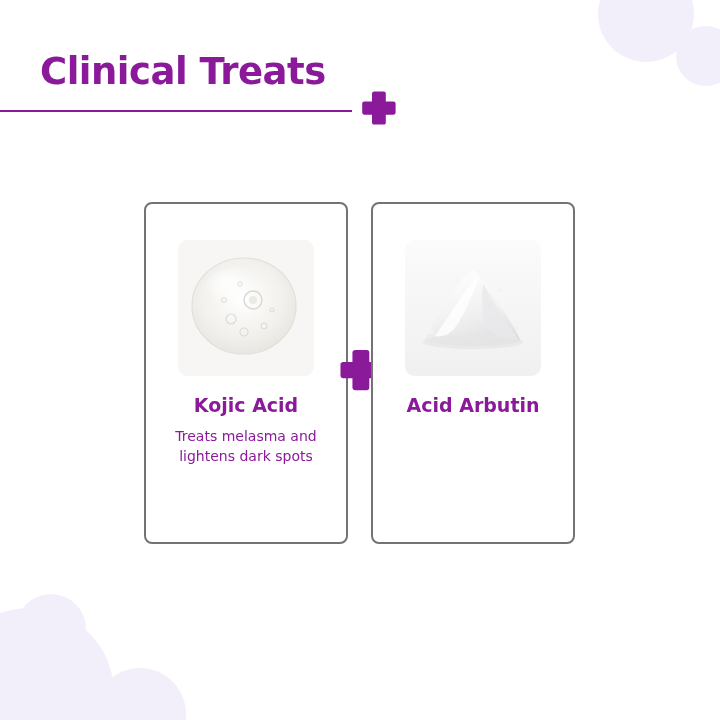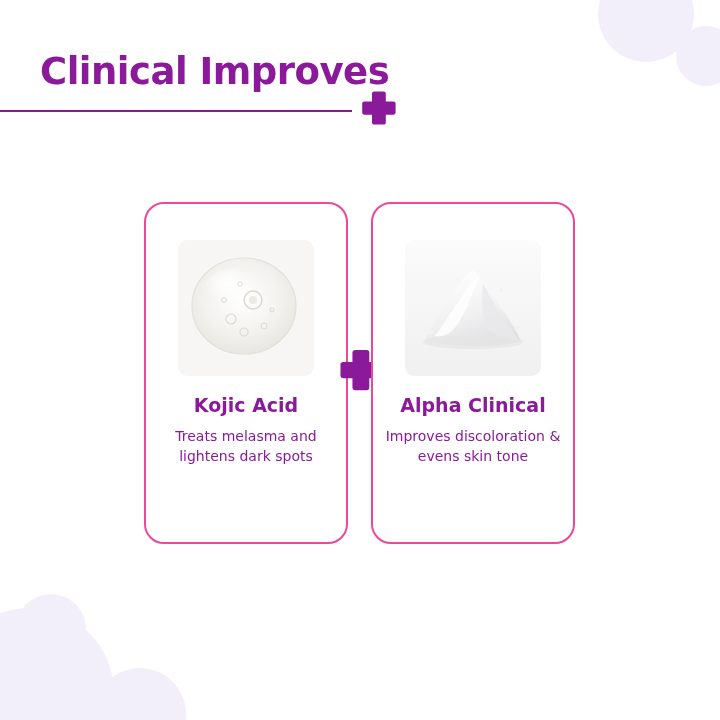--- a/index.html
+++ b/index.html
@@ -92,22 +92,22 @@
     top: 90px;
   }
   .cross-middle {
     left: 339px;
     top: 348px;
   }
 
   
   .card {
     position: absolute;
-    border: 2px solid #ec4899;
-    border-radius: 20px;
+    border: 2px solid #737373;
+    border-radius: 8px;
     background: #ffffff;
     box-sizing: border-box;
   }
   .card-left {
     left: 144px;
     top: 202px;
     width: 204px;
     height: 342px;
   }
   .card-right {
@@ -157,21 +157,21 @@
 <body>
 
 <div class="canvas">
 
   <div class="blob blob-tr-1"></div>
   <div class="blob blob-tr-2"></div>
   <div class="blob blob-bl-1"></div>
   <div class="blob blob-bl-2"></div>
   <div class="blob blob-bl-3"></div>
 
-  <div class="title">Clinical Improves</div>
+  <div class="title">Clinical Treats</div>
   <div class="title-rule"></div>
 
   <span class="cross cross-header">
     <svg width="36" height="36" viewBox="0 0 36 36" aria-hidden="true">
       <path d="M13.2 1.6h9.6c1.2 0 2 0.9 2 2.2v7.6h7.6c1.3 0 2.2 0.8 2.2 2v9.2c0 1.2-0.9 2.2-2.2 2.2h-7.6v7.6c0 1.3-0.8 2.2-2 2.2h-9.6c-1.2 0-2.2-0.9-2.2-2.2v-7.6H3.4c-1.3 0-2.2-1-2.2-2.2v-9.2c0-1.2 0.9-2 2.2-2H11V3.8c0-1.3 1-2.2 2.2-2.2z" fill="#8b1a9b"></path>
     </svg>
   </span>
 
   <div class="card card-left">
     <div class="card-img">
@@ -229,17 +229,16 @@
         <path d="M20 100 C26 86 34 74 44 60 C52 48 58 36 68 30 C78 38 84 50 92 62 C102 76 110 88 116 101 C96 108 40 108 20 100 Z" fill="url(#powHeap)"></path>
         <path d="M30 96 C40 82 50 66 60 52 C66 44 70 38 74 36 C70 50 62 68 54 82 C48 92 40 98 30 96 Z" fill="#ffffff" opacity="0.8"></path>
         <path d="M78 44 C84 54 90 66 98 78 C104 86 110 94 114 100 C104 101 92 98 84 90 C78 84 76 66 78 44 Z" fill="#e9e9eb" opacity="0.85"></path>
         <ellipse cx="68" cy="102" rx="50" ry="7" fill="#e5e5e7" opacity="0.75"></ellipse>
         <circle cx="26" cy="92" r="2.5" fill="#f3f3f4"></circle>
         <circle cx="112" cy="88" r="2" fill="#f0f0f1"></circle>
         <circle cx="52" cy="40" r="1.8" fill="#f5f5f6"></circle>
         <circle cx="96" cy="50" r="1.6" fill="#f2f2f3"></circle>
       </svg>
     </div>
-    <div class="card-heading">Alpha Clinical</div>
-    <div class="card-desc">Improves discoloration &amp; evens skin tone</div>
+    <div class="card-heading">Acid Arbutin</div>
   </div>
 
 </div>
 
 </body></html>

